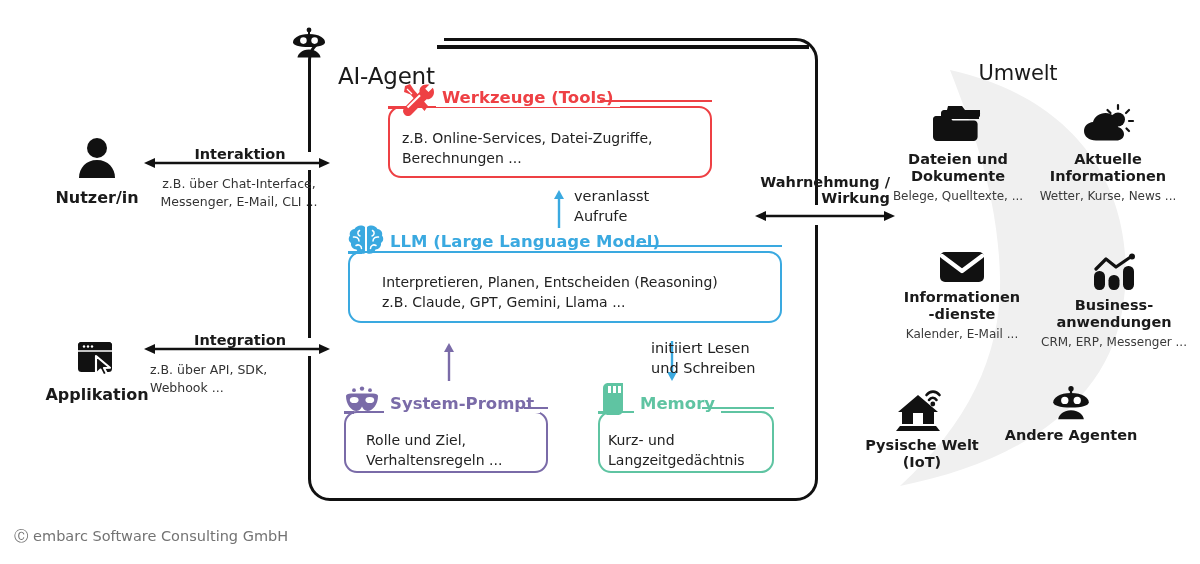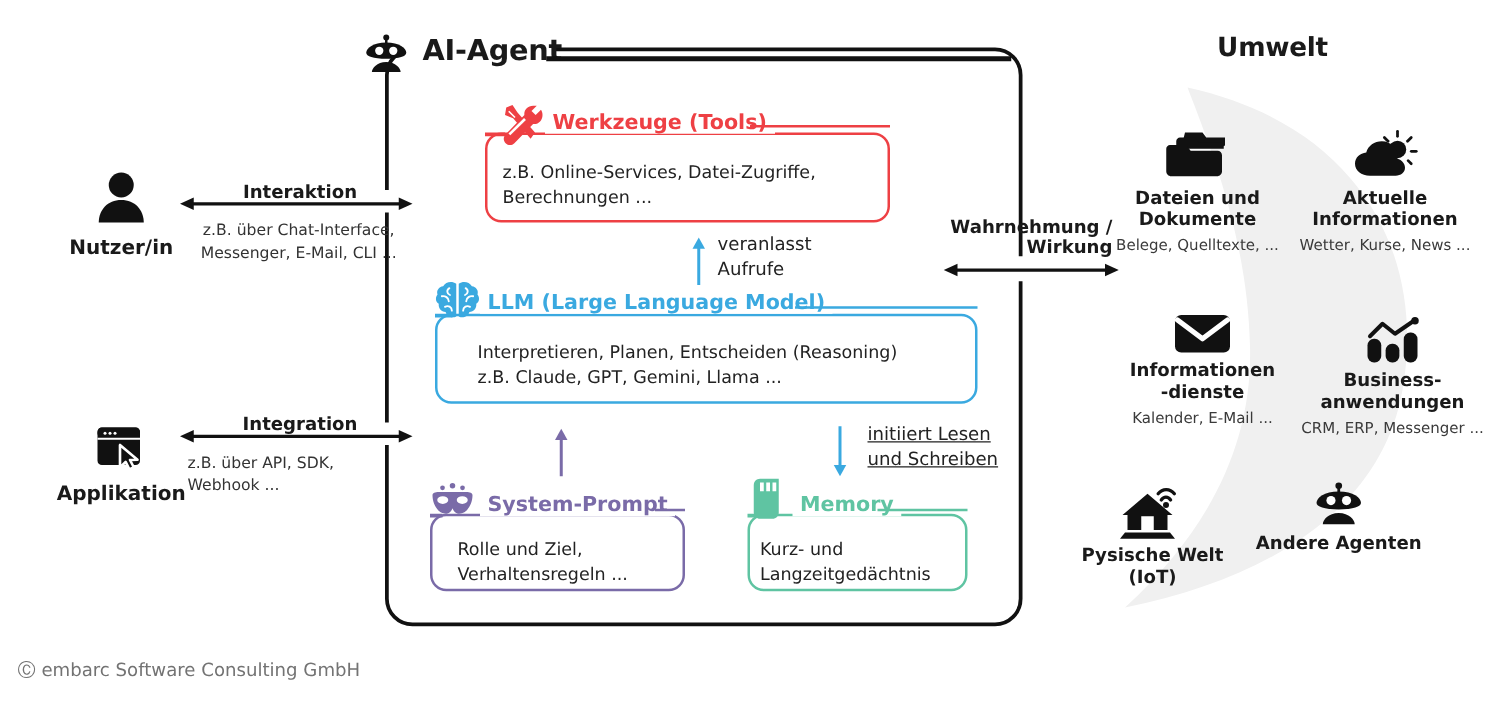--- a/index.html
+++ b/index.html
@@ -5,21 +5,21 @@
   html,body{margin:0;padding:0;background:#ffffff;}
   body{
     width:1200px;height:564px;position:relative;overflow:hidden;
     font-family:"DejaVu Sans", sans-serif;
     color:#1a1a1a;
   }
   .stage{position:absolute;left:0;top:0;width:1200px;height:564px;}
   .abs{position:absolute;}
 
   
-  .ttl{font-weight:bold;letter-spacing:-.2px;}
+  .ttl{font-weight:normal;letter-spacing:-.2px;margin-top:35px;}
 
   
   #agent-box{
     left:308px;top:38px;width:510px;height:463px;
     border:3.5px solid #111;border-radius:22px;box-sizing:border-box;
     background:transparent;
   }
   
   .mask{background:#ffffff;}
 
@@ -159,21 +159,21 @@
 
   <svg class="abs" style="left:442px;top:343px;width:14px;height:38px;" viewBox="0 0 14 38">
     <line x1="7" y1="38" x2="7" y2="7" stroke="#7a6ba8" stroke-width="2.4"></line>
     <path d="M7 0 L12 9 L2 9 Z" fill="#7a6ba8"></path>
   </svg>
 
   <svg class="abs" style="left:665px;top:341px;width:14px;height:40px;" viewBox="0 0 14 40">
     <line x1="7" y1="0" x2="7" y2="32" stroke="#3aa9e0" stroke-width="2.4"></line>
     <path d="M7 40 L12 31 L2 31 Z" fill="#3aa9e0"></path>
   </svg>
-  <div class="abs flowtxt" style="left:694px;top:339px;width:180px;text-decoration:underline;">initiiert Lesen
+  <div class="abs flowtxt" style="left:651px;top:339px;width:180px;">initiiert Lesen
 und Schreiben</div>
 
   <div class="abs card" id="sp-card"></div>
   <div class="abs" id="sp-card-top-l"></div>
   <svg class="abs" style="left:344px;top:386px;width:36px;height:28px;" viewBox="0 0 36 28">
     <g fill="#7a6ba8">
       <circle cx="18" cy="2.6" r="2.2"></circle>
       <circle cx="10" cy="4.2" r="1.9"></circle>
       <circle cx="26" cy="4.2" r="1.9"></circle>
       <path d="M2 10 C 2 8.5, 4 7.5, 7 7.5 L 29 7.5 C 32 7.5, 34 8.5, 34 10 C 34 18, 29 25, 23.5 25 C 20.5 25, 18.8 22.6, 18 20.5 C 17.2 22.6, 15.5 25, 12.5 25 C 7 25, 2 18, 2 10 Z"></path>

